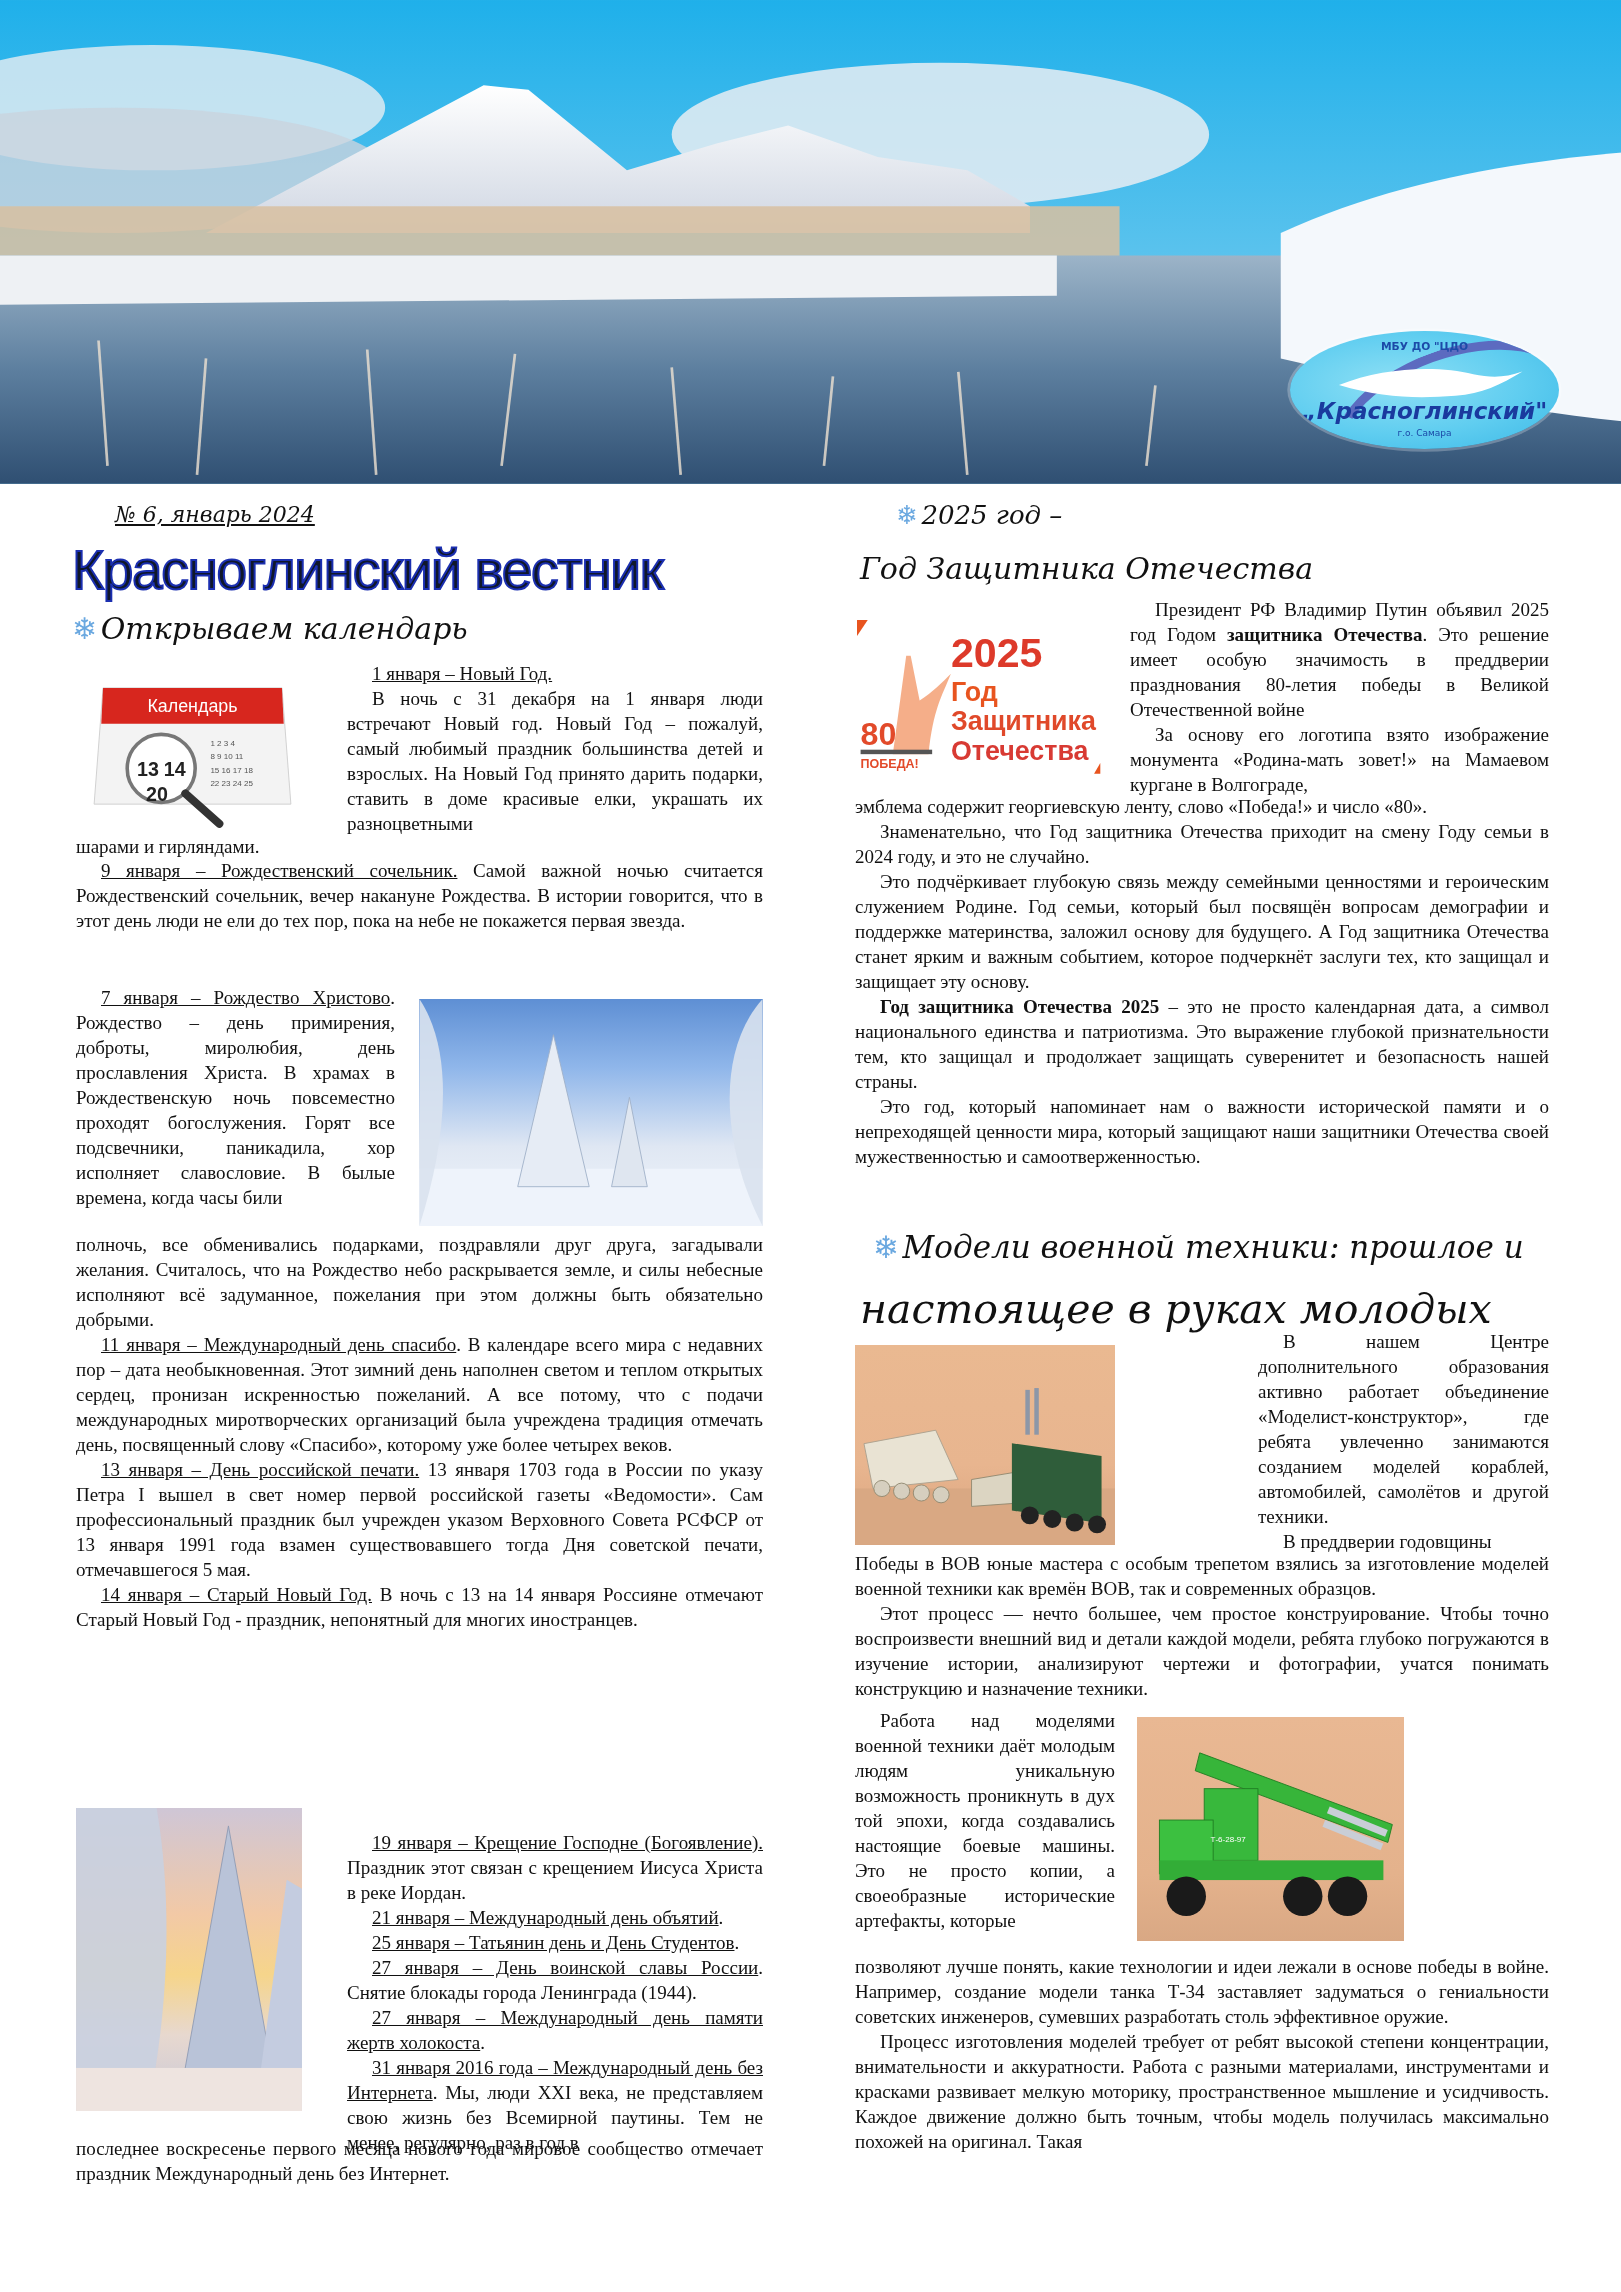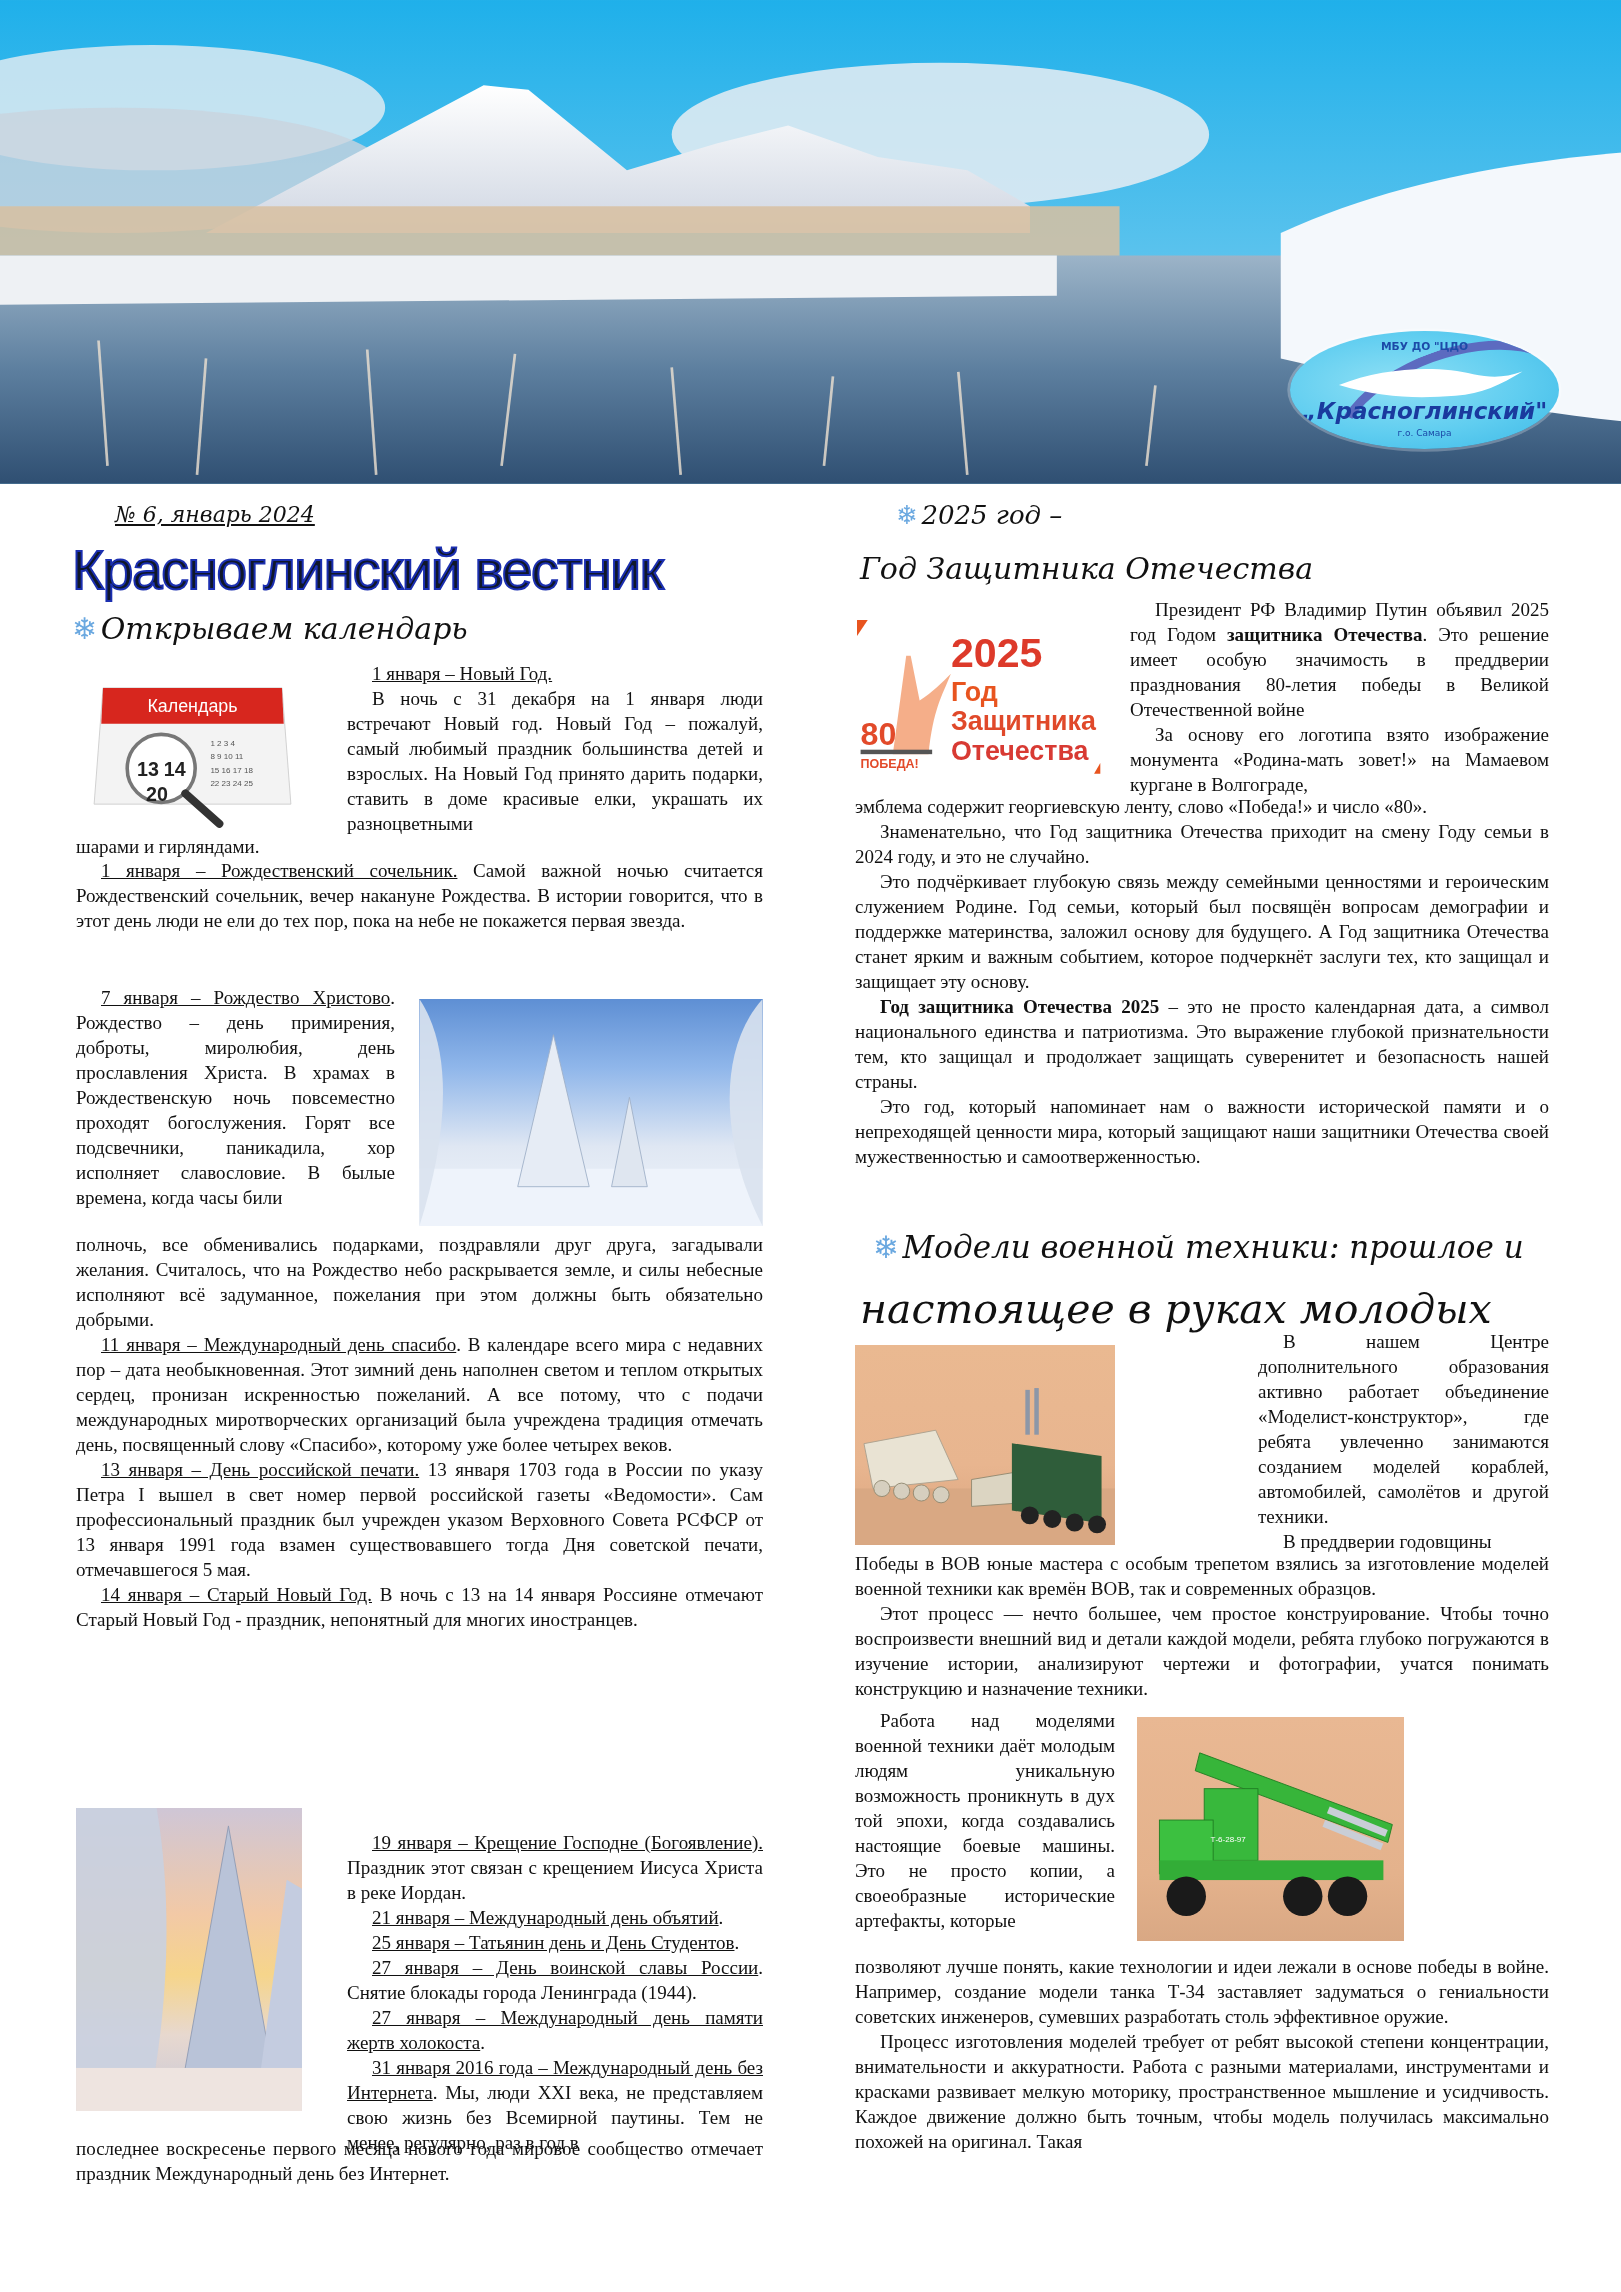--- a/index.html
+++ b/index.html
@@ -165,21 +165,21 @@
 
 <div class="col lb1">
   <p class="noind" style="text-indent:25px"><span class="u">1 января – Новый Год.</span></p>
   <p>В ночь с 31 декабря на 1 января люди встречают Новый год. Новый Год – пожалуй, самый любимый праздник большинства детей и взрослых. На Новый Год принято дарить подарки, ставить в доме красивые елки, украшать их разноцветными</p>
 </div>
 <div class="col lb1w">
   <p class="noind">шарами и гирляндами.</p>
 </div>
 
 <div class="col lb2">
-  <p><span class="u">1 января – Рождественский сочельник.</span><span> Самой важной ночью считается Рождественский сочельник, вечер накануне Рождества. В истории говорится, что в этот день люди не ели до тех пор, пока на небе не покажется первая звезда.</span></p>
+  <p><span class="u">9 января – Рождественский сочельник.</span><span> Самой важной ночью считается Рождественский сочельник, вечер накануне Рождества. В истории говорится, что в этот день люди не ели до тех пор, пока на небе не покажется первая звезда.</span></p>
 </div>
 
 <div class="photo img-forest">
   <svg width="344" height="227" viewBox="0 0 384 254">
     <rect x="0" y="190" width="384" height="64" fill="#eef3fb"></rect>
     <polygon points="150,40 110,210 190,210" fill="#e6ecf5" stroke="#9fb0c8"></polygon>
     <polygon points="235,110 215,210 255,210" fill="#dfe6f0" stroke="#9fb0c8"></polygon>
     <path d="M0 0 C40 60 30 160 0 254 Z" fill="#d9e2ee" opacity="0.9"></path>
     <path d="M384 0 C330 60 340 170 384 254 Z" fill="#d9e2ee" opacity="0.9"></path>
   </svg>

